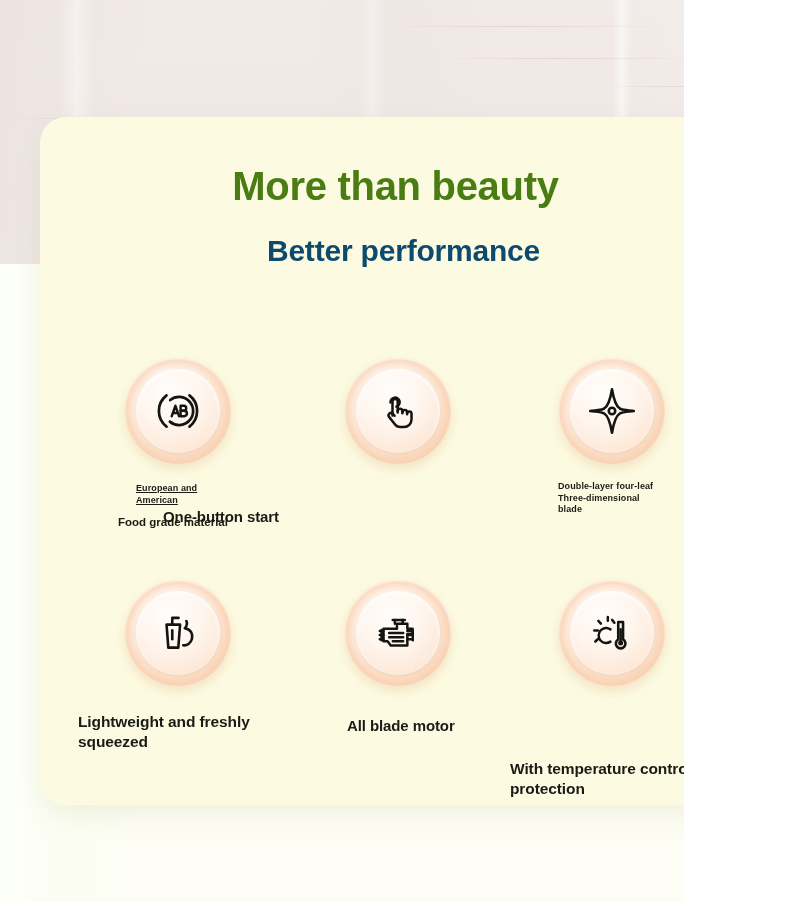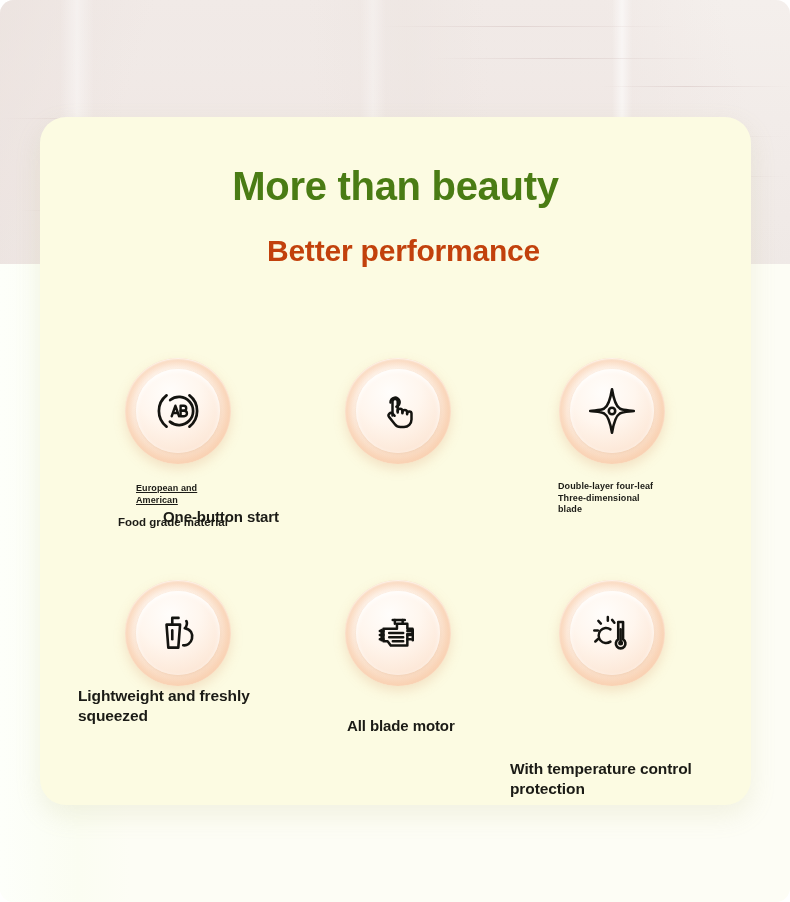--- a/index.html
+++ b/index.html
@@ -9,24 +9,23 @@
   body {
     width: 790px;
     height: 902px;
     overflow: hidden;
     font-family: "Liberation Sans", sans-serif;
     background: #ffffff;
   }
 
   #page {
     position: relative;
-    width: 790px;
+    width: 684px;
     height: 902px;
     overflow: hidden;
-    border-radius: 14px;
   }
 
   
   .bg-top {
     position: absolute;
     left: 0; top: 0;
     width: 790px;
     height: 264px;
     background:
       linear-gradient(106deg, rgba(233,223,219,0.55) 0%, rgba(255,255,255,0) 18%),
@@ -85,21 +84,21 @@
   }
   .heading-sub {
     position: absolute;
     left: 0;
     top: 117px;
     width: 711px;
     text-align: center;
     font-size: 30px;
     font-weight: bold;
     letter-spacing: -0.2px;
-    color: #c2410c;
+    color: #0c4a6e;
     white-space: nowrap;
     padding-left: 16px;
     box-sizing: border-box;
   }
 
   
   .feature {
     position: absolute;
   }
   .badge {
@@ -213,21 +212,21 @@
     <div class="feature">
       <div class="badge" style="left:85px; top:463px;">
         <svg width="50" height="50" viewBox="0 0 48 48" fill="none" stroke="#141410" stroke-width="2.5" stroke-linecap="round" stroke-linejoin="round">
           <path d="M13 16 L26 16 L24.3 38 L14.7 38 Z"></path>
           <path d="M18.5 16 L18.5 9.5 L24.5 9.5"></path>
           <path d="M18.5 21.5 L18.5 30"></path>
           <path d="M30.5 19.5 C36.5 20.5 38.5 25 37.4 29.5 C36.3 34 32.5 36.5 29 35.8"></path>
           <path d="M31.2 18.8 C32.6 16.5 33 14.2 32 12.5"></path>
         </svg>
       </div>
-      <div class="label label-xl" style="left:38px; top:569px; width:250px;">Lightweight and freshly<br>squeezed</div>
+      <div class="label label-xl" style="left:38px; top:595px; width:250px;">Lightweight and freshly<br>squeezed</div>
     </div>
 
     <div class="feature">
       <div class="badge" style="left:305px; top:463px;">
         <svg width="54" height="54" viewBox="0 0 52 52" fill="none" stroke="#141410" stroke-width="2.4" stroke-linecap="round" stroke-linejoin="round">
           <path d="M12 22 L12 34 L16 34 L19 38 L35 38 L35 27 L40 27 L40 22 L35 22 L35 17 L25 17 L25 22 Z"></path>
           <path d="M21 13.5 L32.5 13.5" stroke-width="2.6"></path>
           <path d="M23 13.5 L23 17 M30.5 13.5 L30.5 17"></path>
           <path d="M8.5 24 L12 24 M8.5 28 L12 28 M8.5 32 L12 32"></path>
           <path d="M10.2 23 L10.2 33"></path>

